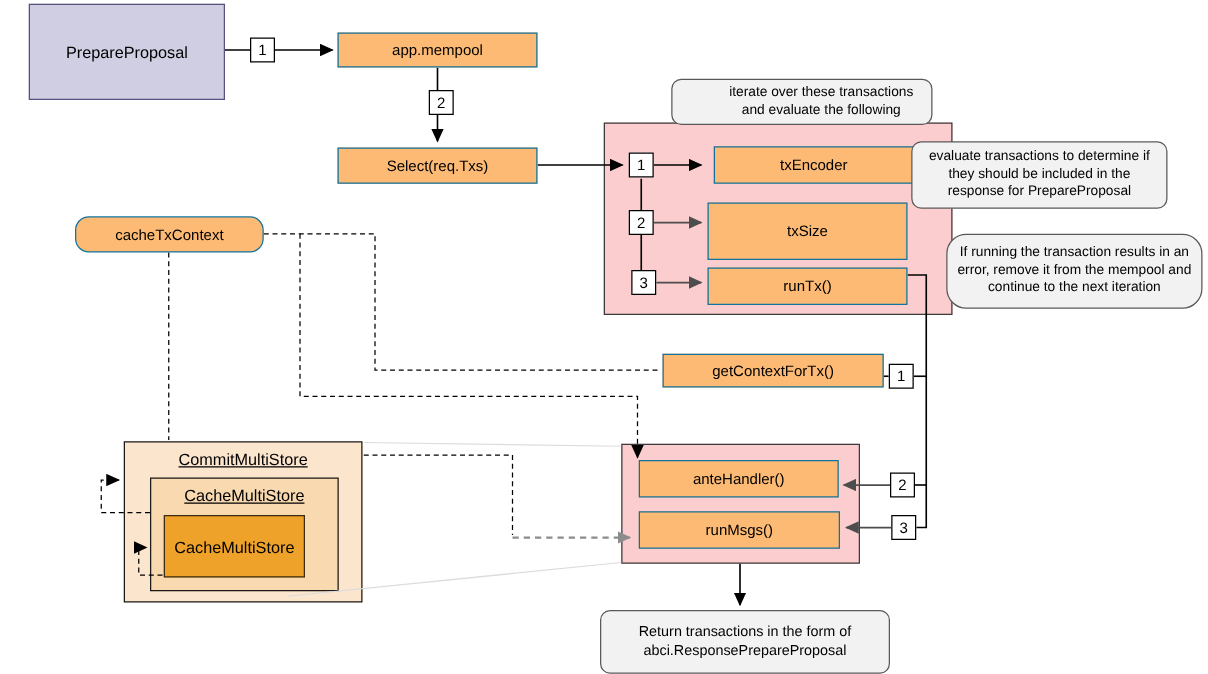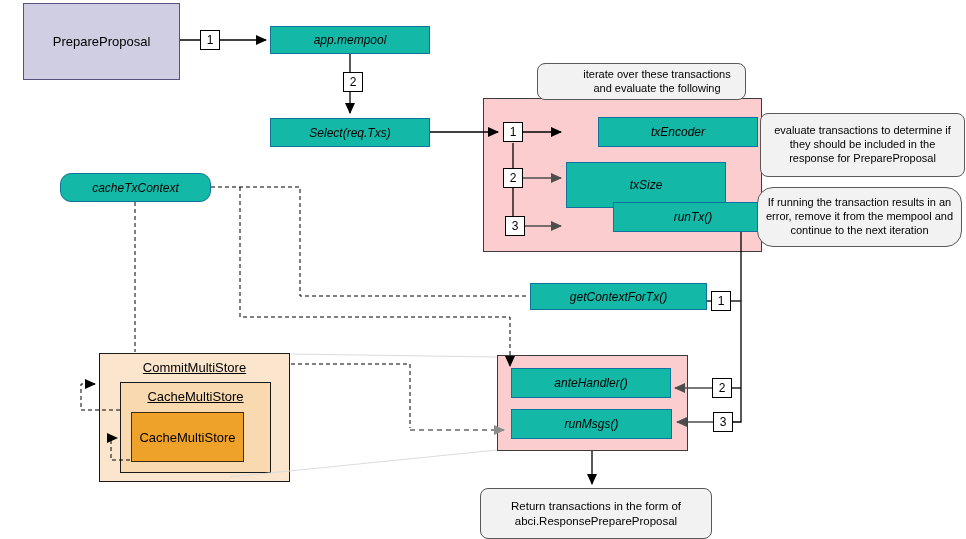--- a/index.html
+++ b/index.html
@@ -10,22 +10,22 @@
   }
   .abs{position:absolute;box-sizing:border-box;}
   
   .group-pink{background:#fccdce;border:1px solid #3b3b3b;z-index:1;}
   .store-outer{background:#fce5cd;border:1px solid #1a1a1a;z-index:1;}
   .store-mid{background:#f8d9b0;border:1px solid #1a1a1a;z-index:1;}
   .store-inner{background:#efa229;border:1px solid #3a2b12;z-index:1;
     display:flex;align-items:center;justify-content:center;font-size:13px;}
   .store-title{position:absolute;left:0;right:0;top:6px;text-align:center;font-size:13px;text-decoration:underline;}
   
-  .node{background:#14b8a6;border:1px solid #10739e;z-index:3;
-    display:flex;align-items:center;justify-content:center;font-size:12px;font-style:italic;}
+  .node{background:#fdba74;border:1px solid #10739e;z-index:3;
+    display:flex;align-items:center;justify-content:center;font-size:12px;}
   .purple{background:#d0cee2;border:1px solid #56517e;z-index:3;
     display:flex;align-items:center;justify-content:center;font-size:13px;}
   .badge{background:#ffffff;border:1px solid #000;z-index:4;width:20px;height:20px;
     display:flex;align-items:center;justify-content:center;font-size:12px;}
   .note{background:#f2f2f2;border:1px solid #595959;border-radius:8px;z-index:3;
     display:flex;align-items:center;justify-content:center;text-align:center;
     font-size:11px;line-height:1.25;padding:3px 5px;}
   svg.wires{position:absolute;left:0;top:0;z-index:2;}
 </style>
 </head>
@@ -88,32 +88,32 @@
     <path d="M130,460 H111 V438 H117" marker-end="url(#ab)"></path>
     <path d="M291,364 H410 V428"></path>
   </g>
   <path d="M410,430 H504" stroke="#8c8c8c" stroke-width="1.8" stroke-dasharray="5 4" fill="none" marker-end="url(#ad)"></path>
 </svg>
 
 <div class="abs purple" style="left:3px;top:3px;width:157px;height:77px;margin-left:20px;">PrepareProposal</div>
 <div class="abs node" style="left:270px;top:26px;width:160px;height:28px;">app.mempool</div>
 <div class="abs node" style="left:270px;top:118px;width:160px;height:29px;">Select(req.Txs)</div>
 <div class="abs node" style="left:60px;top:173px;width:151px;height:29px;border-radius:11px;">cacheTxContext</div>
-<div class="abs node" style="left:598px;top:117px;width:160px;height:30px;">txEncoder</div>
+<div class="abs node" style="left:571px;top:117px;width:160px;height:30px;">txEncoder</div>
 <div class="abs node" style="left:566px;top:162px;width:160px;height:46px;">txSize</div>
-<div class="abs node" style="left:566px;top:202px;width:160px;height:30px;margin-left:47px;">runTx()</div>
+<div class="abs node" style="left:566px;top:214px;width:160px;height:30px;">runTx()</div>
 <div class="abs node" style="left:530px;top:283px;width:177px;height:27px;text-align:center;">getContextForTx()</div>
 <div class="abs node" style="left:511px;top:368px;width:160px;height:30px;">anteHandler()</div>
 <div class="abs node" style="left:511px;top:409px;width:161px;height:30px;">runMsgs()</div>
 
 <div class="abs badge" style="left:200px;top:30px;">1</div>
 <div class="abs badge" style="left:343px;top:72px;">2</div>
 <div class="abs badge" style="left:503px;top:122px;">1</div>
 <div class="abs badge" style="left:503px;top:168px;">2</div>
 <div class="abs badge" style="left:505px;top:216px;">3</div>
 <div class="abs badge" style="left:711px;top:291px;">1</div>
 <div class="abs badge" style="left:712px;top:378px;">2</div>
 <div class="abs badge" style="left:713px;top:412px;">3</div>
 
 <div class="abs note" style="left:537px;top:63px;width:209px;height:37px;padding-left:36px;">iterate over these transactions and evaluate the following</div>
-<div class="abs note" style="left:760px;top:113px;width:205px;height:64px;">evaluate transactions to determine if they should be included in the response for PrepareProposal</div>
+<div class="abs note" style="left:729px;top:113px;width:205px;height:54px;">evaluate transactions to determine if they should be included in the response for PrepareProposal</div>
 <div class="abs note" style="left:757px;top:187px;width:205px;height:60px;border-radius:16px;">If running the transaction results in an error, remove it from the mempool and continue to the next iteration</div>
 <div class="abs note" style="left:480px;top:488px;width:232px;height:51px;font-size:11.5px;">Return transactions in the form of abci.ResponsePrepareProposal</div>
 
 </body></html>

